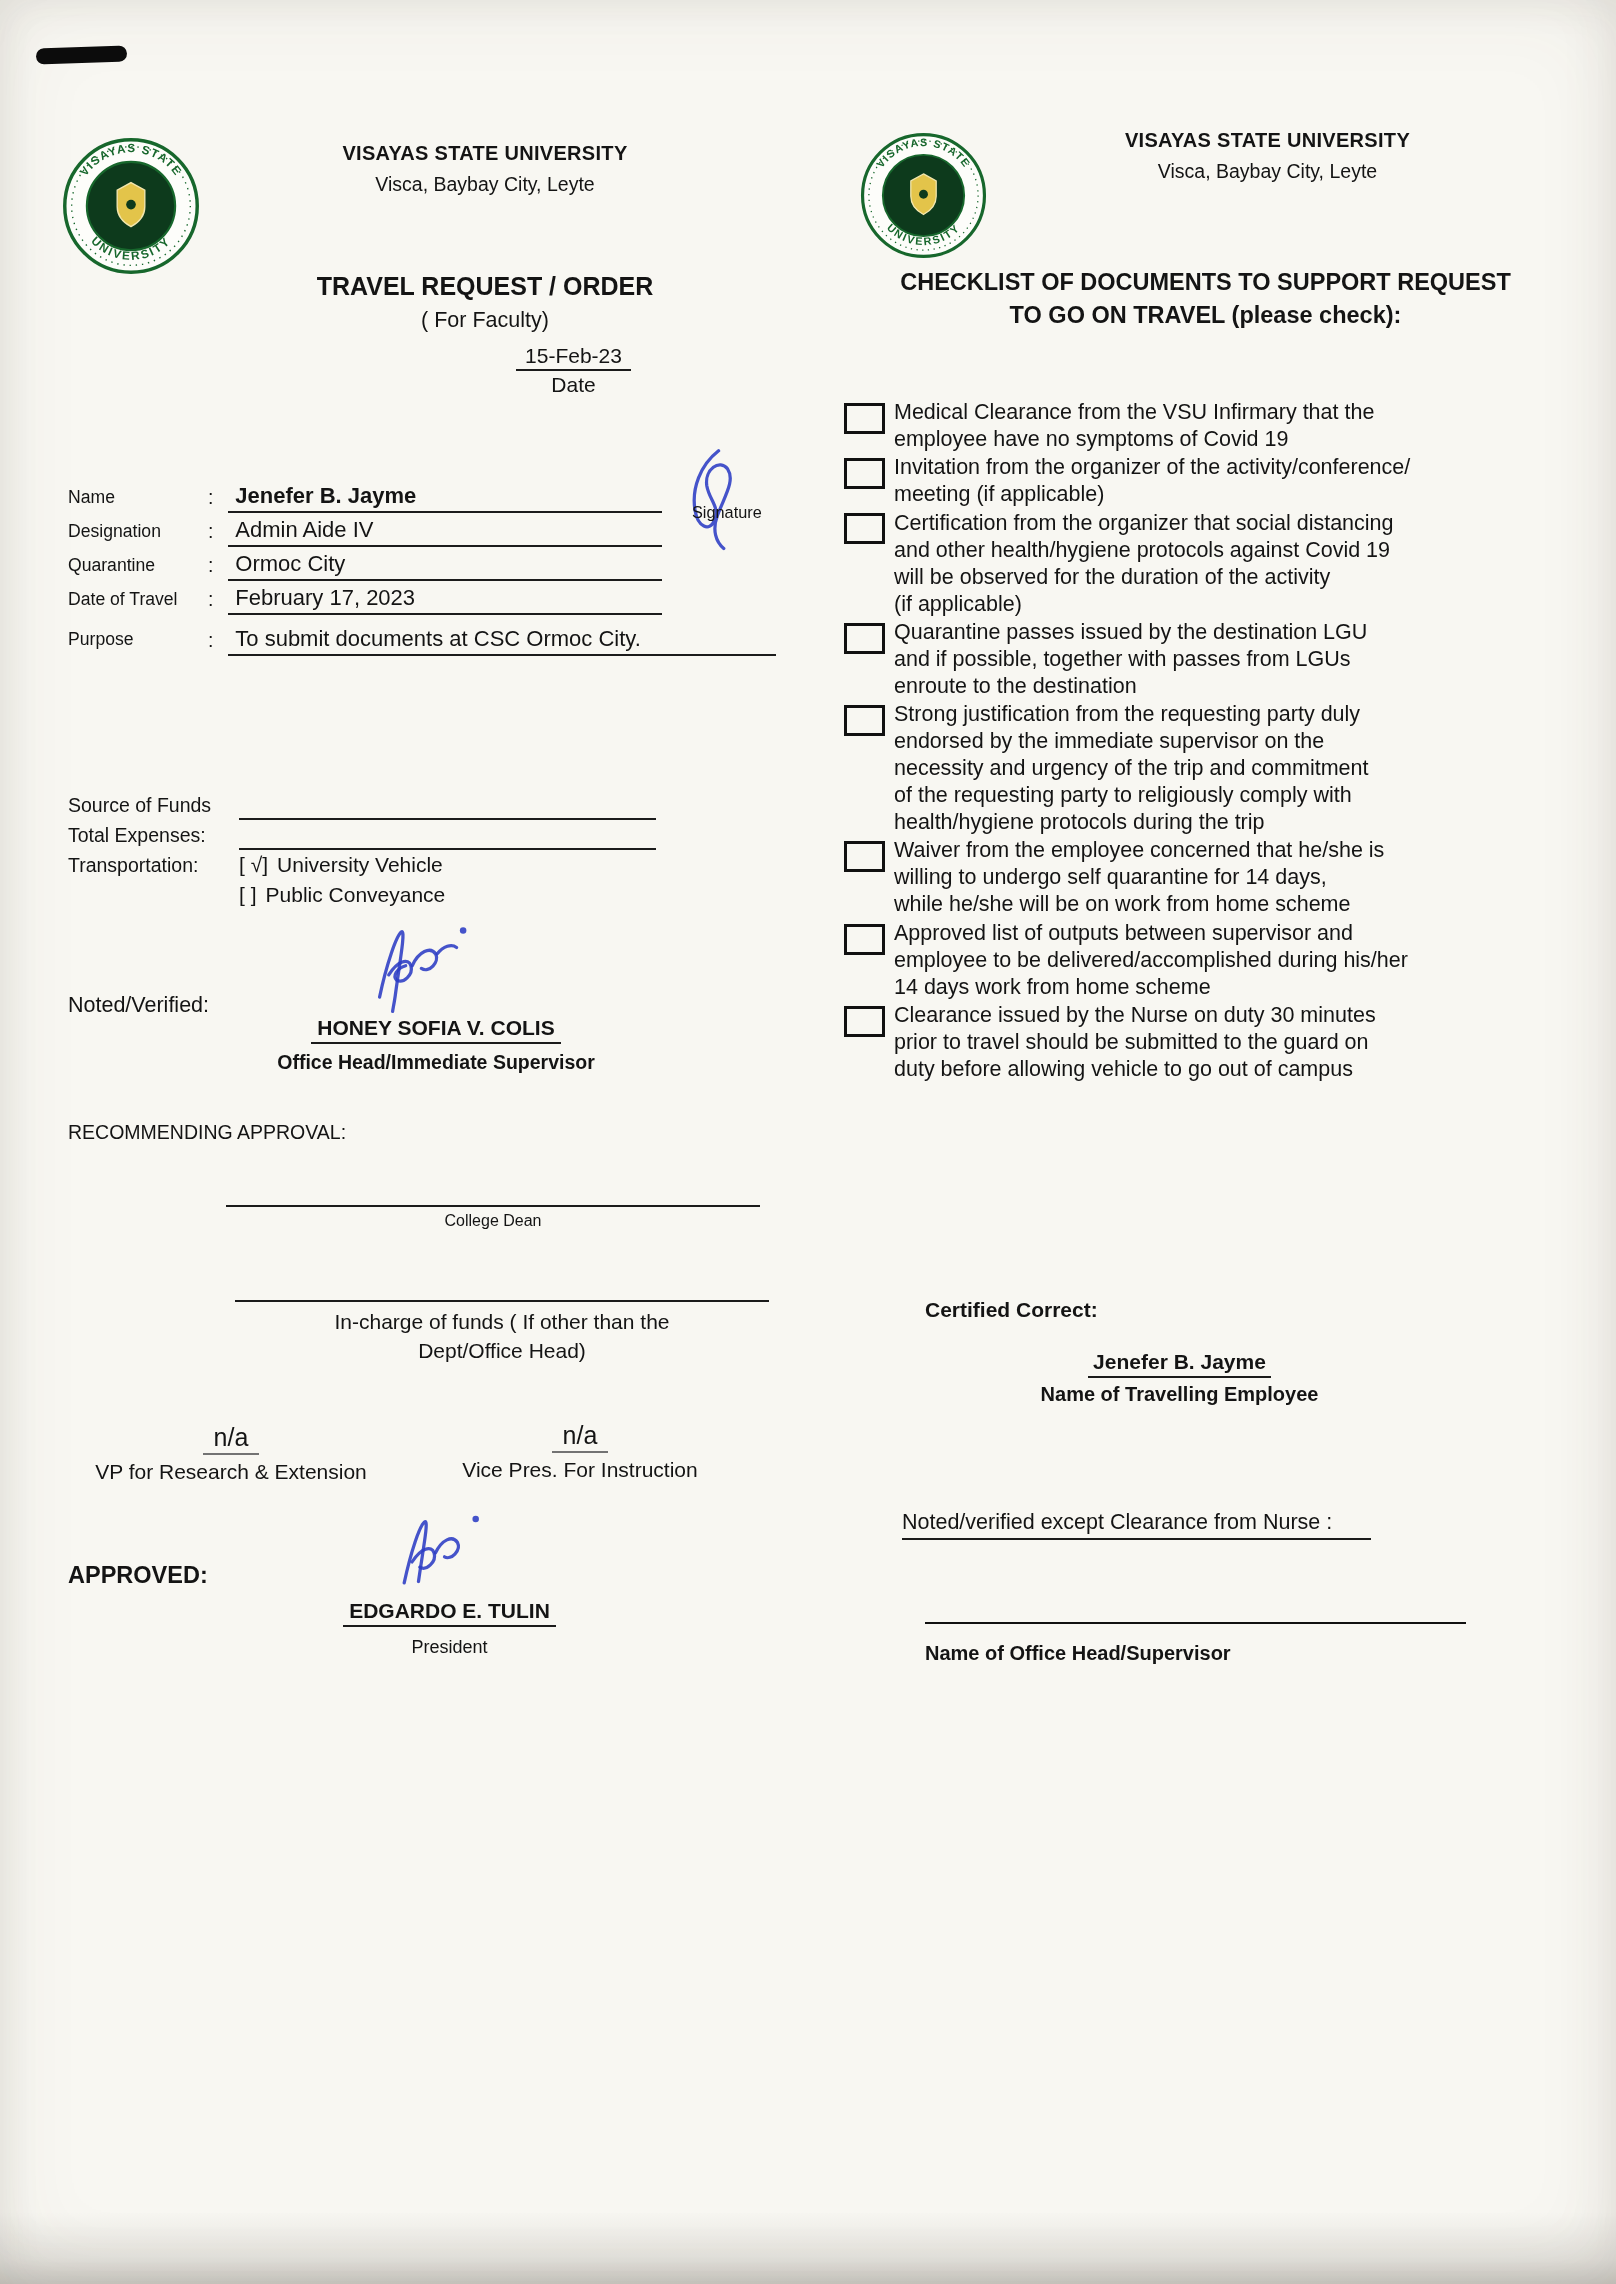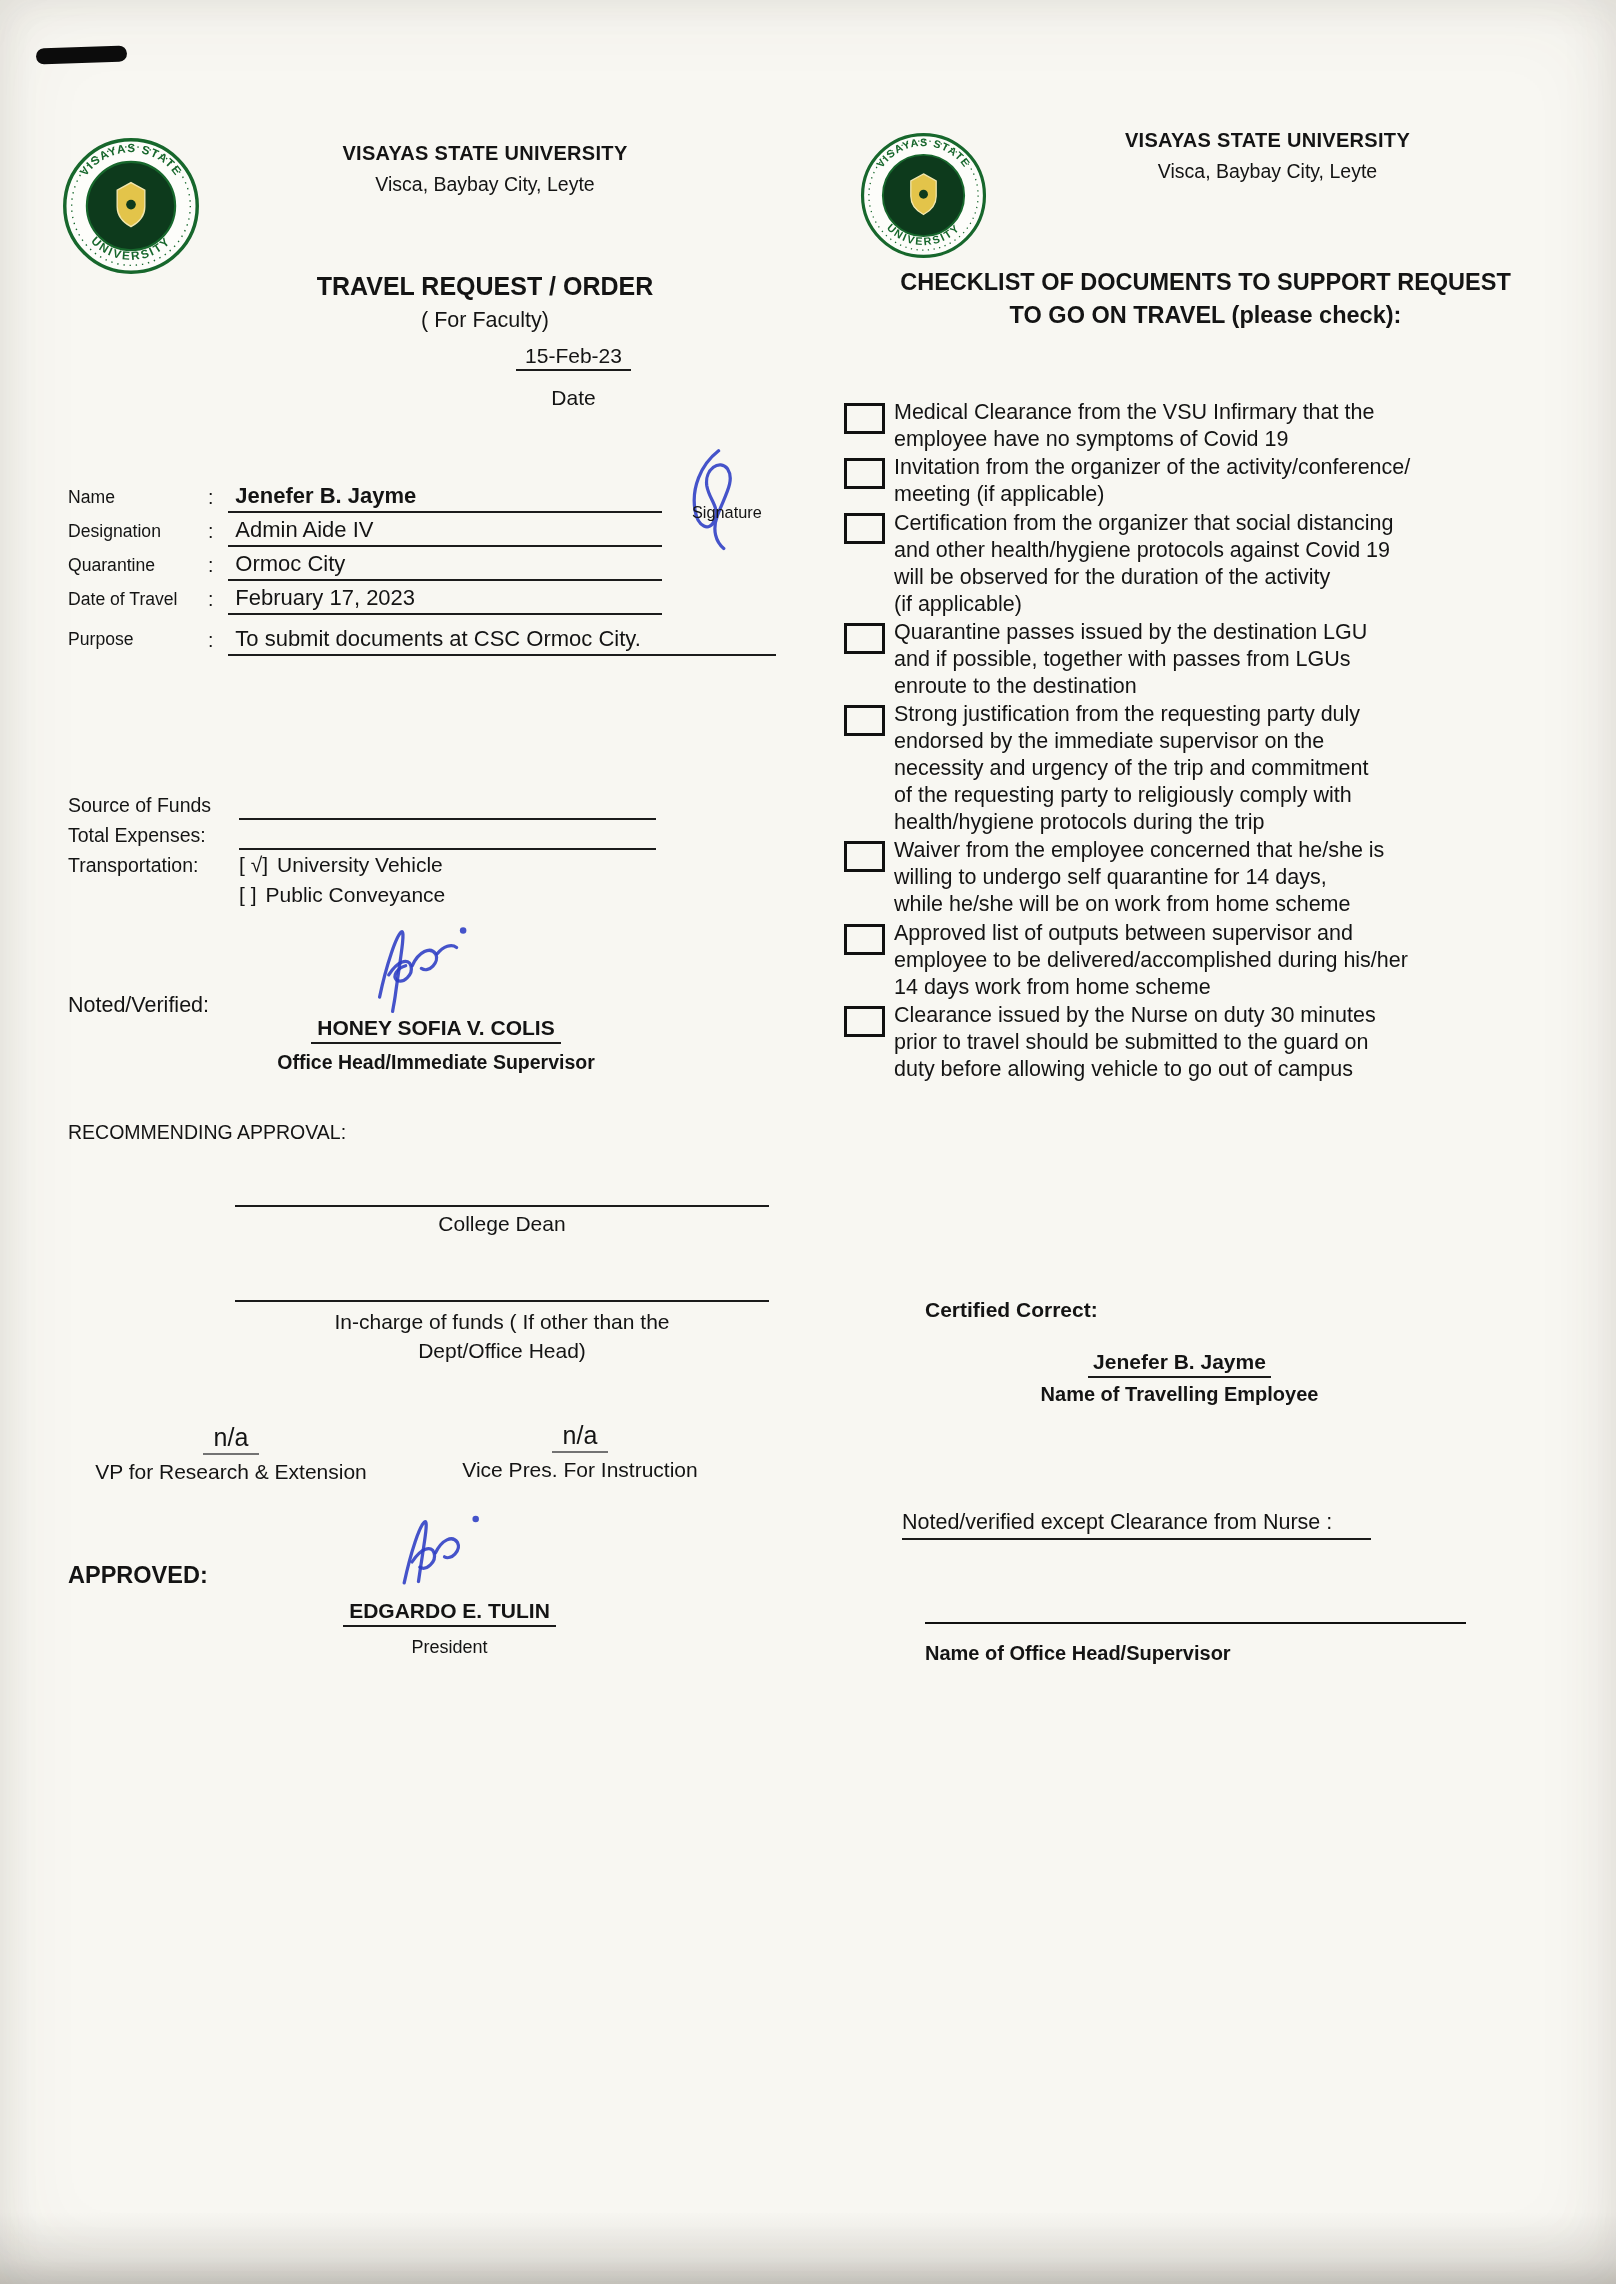--- a/index.html
+++ b/index.html
@@ -22,21 +22,21 @@
 
   
   .seal{display:block;}
 
   
   .uni-name{font-size:20px;font-weight:bold;letter-spacing:0.3px;margin:0;}
   .uni-addr{font-size:19.5px;margin-top:7.8px;}
   .form-title{font-size:25px;font-weight:bold;}
   .form-sub{font-size:21.5px;margin-top:6.5px;}
   .date-val{display:inline-block;font-size:21px;border-bottom:2px solid #1b1b1b;padding:0 9px 1.3px;}
-  .date-lab{font-size:21px;margin-top:15px;}
+  .date-lab{font-size:21px;margin-top:2px;}
 
   
   .fields{left:68px;top:479px;width:723px;}
   .field-row{display:flex;align-items:flex-end;height:34px;}
   .field-row.purpose{margin-top:6.5px;}
   .f-label{width:140px;font-size:17.6px;padding-bottom:5.2px;}
   .f-colon{width:19.5px;font-size:19.5px;padding-bottom:3.9px;}
   .f-value{border-bottom:2px solid #1c1c1c;font-size:22px;padding:0 0 2px 7.8px;}
   .w655{width:427px;}
   .w830{width:541px;}
@@ -57,21 +57,21 @@
   .t-indent{width:171px;}
 
   .noted-label{left:68px;top:993px;font-size:21.5px;}
   .supervisor-block{left:208px;top:1016px;width:456px;}
   .sup-name{display:inline-block;font-size:21px;font-weight:bold;border-bottom:2px solid #1b1b1b;padding:0 6.5px 2px;}
   .sup-title{font-size:19.5px;font-weight:bold;margin-top:6.5px;}
 
   .recommending{left:68px;top:1121px;font-size:19.5px;}
 
   .rule-block{border-top:2px solid #1b1b1b;}
-  .dean-block{left:235px;top:1205px;width:534px;padding-top:5.2px;font-size:21px;}
+  .dean-block{left:226px;top:1205px;width:534px;padding-top:5.2px;font-size:16px;}
   .incharge-block{left:235px;top:1300px;width:534px;padding-top:5.2px;font-size:21px;line-height:29px;}
 
   .vp-col{width:326px;}
   .vp-a{left:68px;top:1423px;}
   .vp-b{left:417px;top:1421px;}
   .na-val{display:inline-block;font-size:25px;border-bottom:2px solid #737373;padding:0 10.4px 1.3px;}
   .vp-label{font-size:21px;margin-top:5.2px;}
 
   .approved-label{left:68px;top:1562px;font-size:23.5px;font-weight:bold;}
   .president-block{left:280px;top:1599px;width:339px;}

